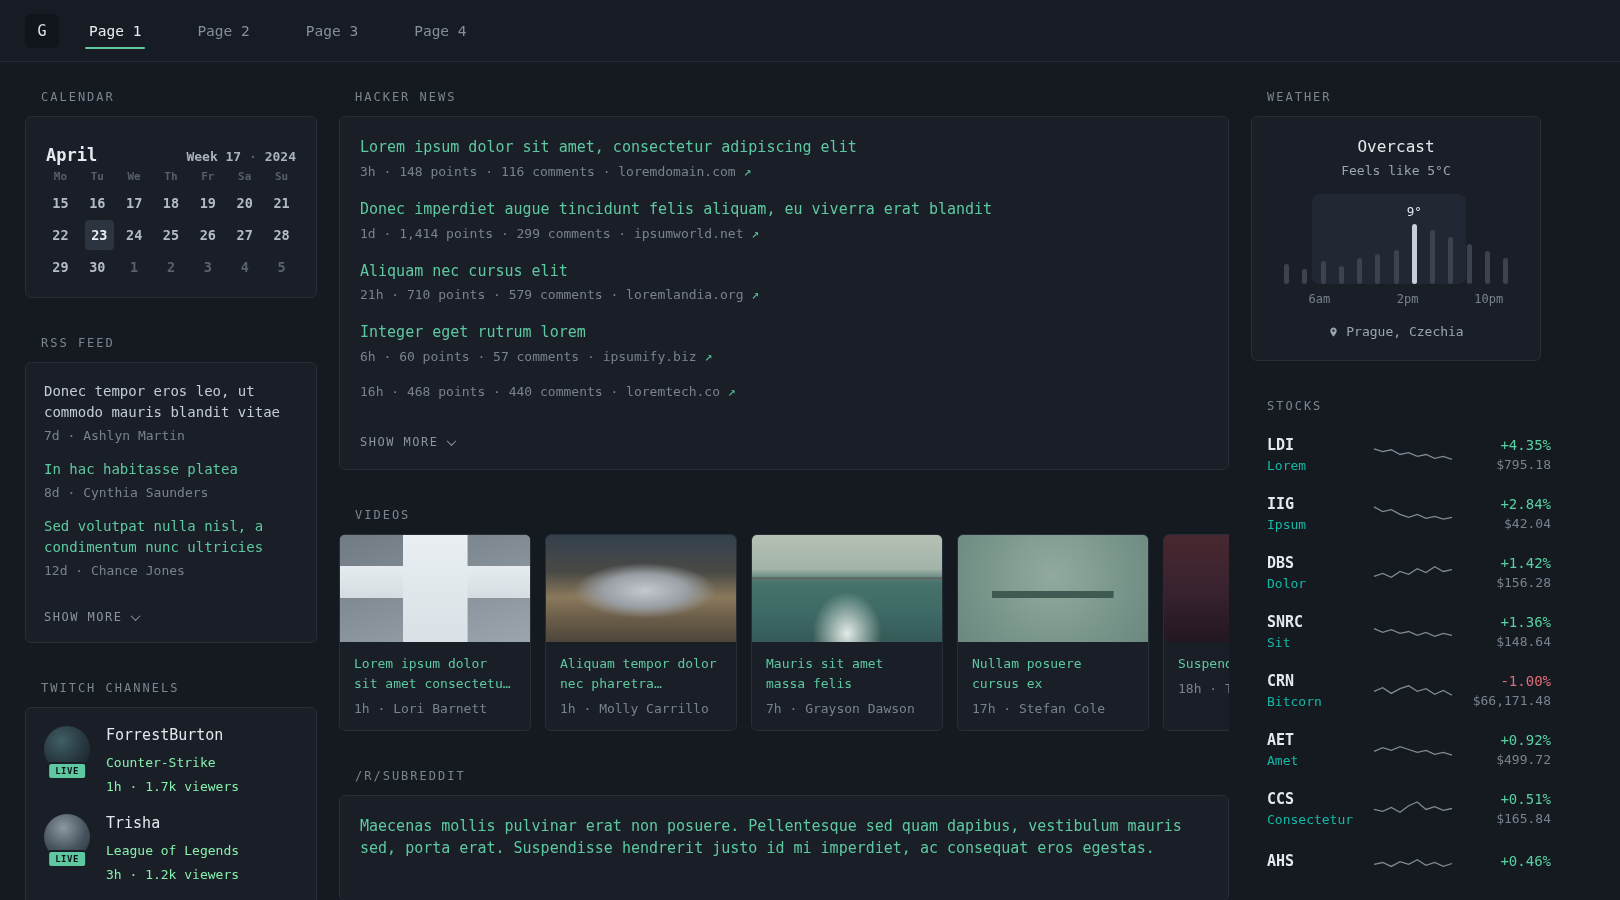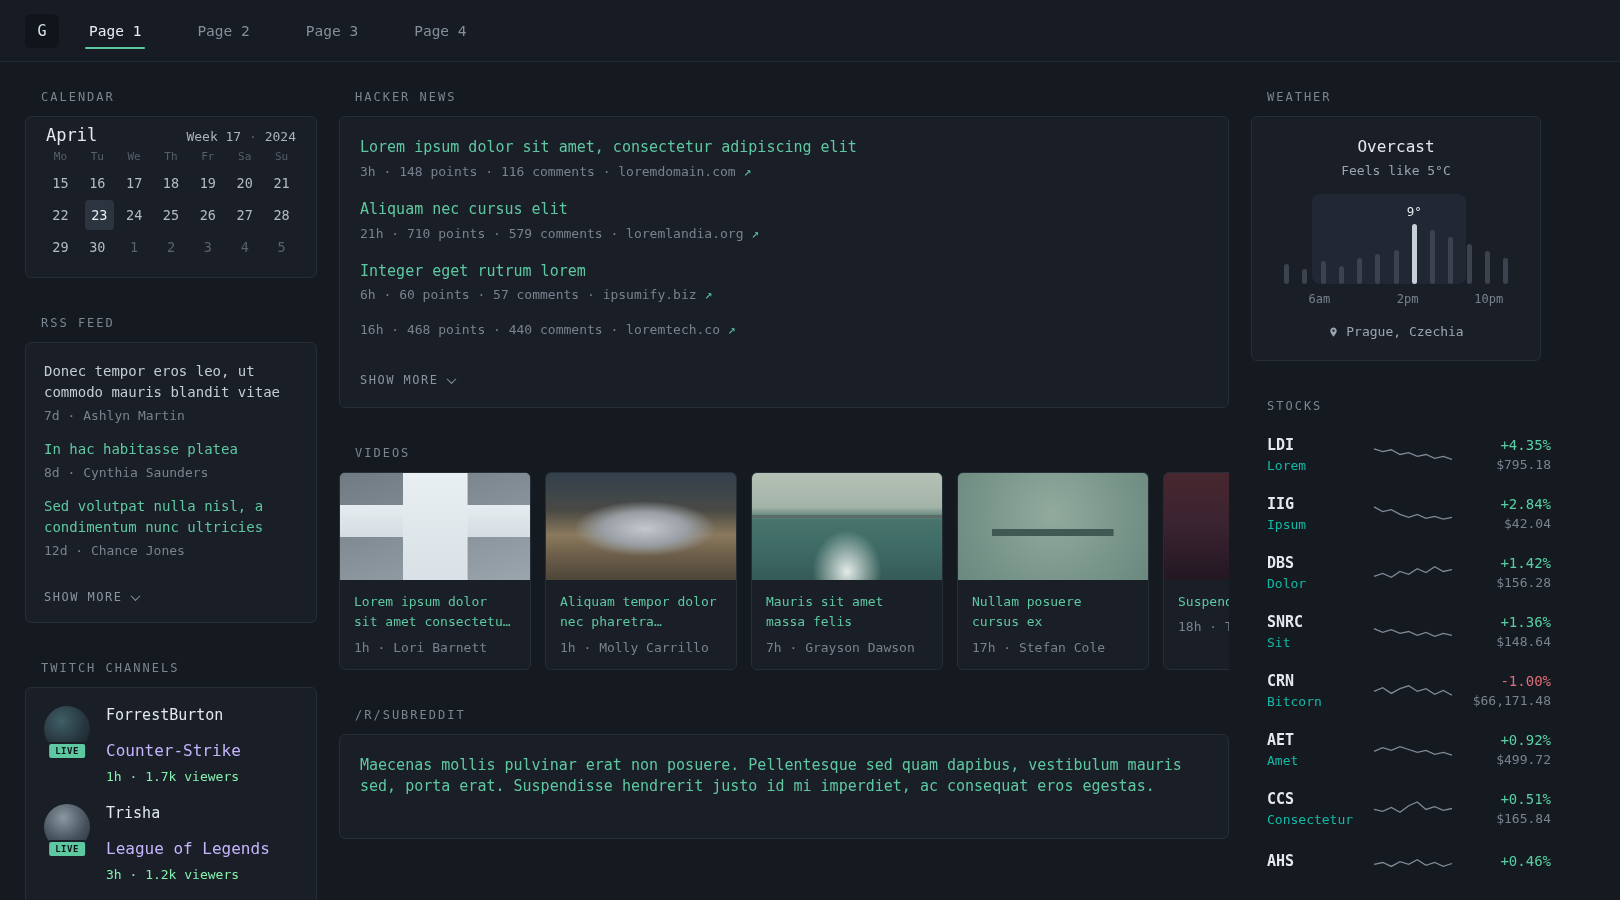--- a/index.html
+++ b/index.html
@@ -54,21 +54,21 @@
     font-size: 12px; letter-spacing: 1.5px; color: #8a94a0; cursor: pointer; background: none; border: none;
     font-family: inherit;
   }
   .chev {
     width: 7px; height: 7px; display: inline-block;
     border-right: 1.5px solid currentColor; border-bottom: 1.5px solid currentColor;
     transform: rotate(45deg) translate(-1px,-1px);
   }
 
   
-  .cal { padding: 8px 16px 14px; }
+  .cal { padding: 28px 16px 14px; font-weight: bold; }
   .cal-head { display: flex; justify-content: space-between; align-items: baseline; padding: 0 4px; }
   .cal-month { font-size: 17px; color: #e4e9ef; }
   .cal-week { font-size: 13px; color: #aab3bd; }
   .cal-week .dim { color: #5a636e; }
   .cal-grid { display: grid; grid-template-columns: repeat(7,1fr); text-align: center; }
   .cal-grid.dow { margin-top: 1px; }
   .cal-dow { font-size: 11px; color: #565f6a; padding: 4px 0; }
   .cal-day { font-size: 13.5px; color: #b3bcc6; padding: 7px 0; margin: 1px 2px; border-radius: 4px; }
   .cal-day.muted { color: #59626d; }
   .cal-day.selected { background: #2c3440; color: #e8edf2; margin-left: 6px; }
@@ -84,21 +84,21 @@
   .avatar { width: 46px; height: 46px; border-radius: 50%; position: relative; flex: none; }
   .avatar.a0 { background: radial-gradient(circle at 38% 32%, #3f5f66 0%, #27363e 55%, #141d24 100%); }
   .avatar.a1 { background: radial-gradient(circle at 42% 30%, #8b98a1 0%, #45525c 55%, #222b34 100%); }
   .avatar.a2 { background: radial-gradient(circle at 42% 34%, #cdb391 0%, #8a7458 55%, #463a2c 100%); }
   .live-badge {
     position: absolute; bottom: -8px; left: 50%; transform: translateX(-50%);
     background: #5ec9a1; color: #0e131a; font-size: 9px; font-weight: bold;
     letter-spacing: 0.5px; padding: 2px 6px; border-radius: 4px; border: 2px solid #191e27;
   }
   .ch-name { font-size: 15px; color: #e2e8ee; }
-  .ch-game { font-size: 16px; color: #c4b5fd; margin-top: 17px; }
+  .ch-game { font-size: 13px; color: #86efac; margin-top: 11px; }
   .ch-meta { font-size: 13px; color: #86efac; margin-top: 9px; }
 
   
   .hn { padding: 20px; }
   .hn-item { margin-bottom: 20px; }
   .hn-title { display: block; font-size: 15px; line-height: 1.45; color: #5ec9a1; }
 
   
   .video-row { display: flex; gap: 14px; overflow: hidden; }
   .vcard { width: 192px; flex: none; background: #191e27; border: 1px solid #272e38; border-radius: 6px; overflow: hidden; cursor: pointer; }
@@ -297,20 +297,24 @@
   <div class="col-mid">
 
     <section class="widget">
       <h2 class="widget-title">HACKER NEWS</h2>
       <div class="card hn">
         <div class="hn-item">
           <a class="hn-title">Lorem ipsum dolor sit amet, consectetur adipiscing elit</a>
           <div class="meta"><span>3h · 148 points · 116 comments · loremdomain.com</span> <span class="ext">↗</span></div>
         </div>
         <div class="hn-item">
+          <a class="hn-title">Donec imperdiet augue tincidunt felis aliquam, eu viverra erat blandit</a>
+          <div class="meta"><span>1d · 1,414 points · 299 comments · ipsumworld.net</span> <span class="ext">↗</span></div>
+        </div>
+        <div class="hn-item">
           <a class="hn-title">Aliquam nec cursus elit</a>
           <div class="meta"><span>21h · 710 points · 579 comments · loremlandia.org</span> <span class="ext">↗</span></div>
         </div>
         <div class="hn-item">
           <a class="hn-title">Integer eget rutrum lorem</a>
           <div class="meta"><span>6h · 60 points · 57 comments · ipsumify.biz</span> <span class="ext">↗</span></div>
         </div>
         <div class="hn-item">
           <div class="meta"><span>16h · 468 points · 440 comments · loremtech.co</span> <span class="ext">↗</span></div>
         </div>

